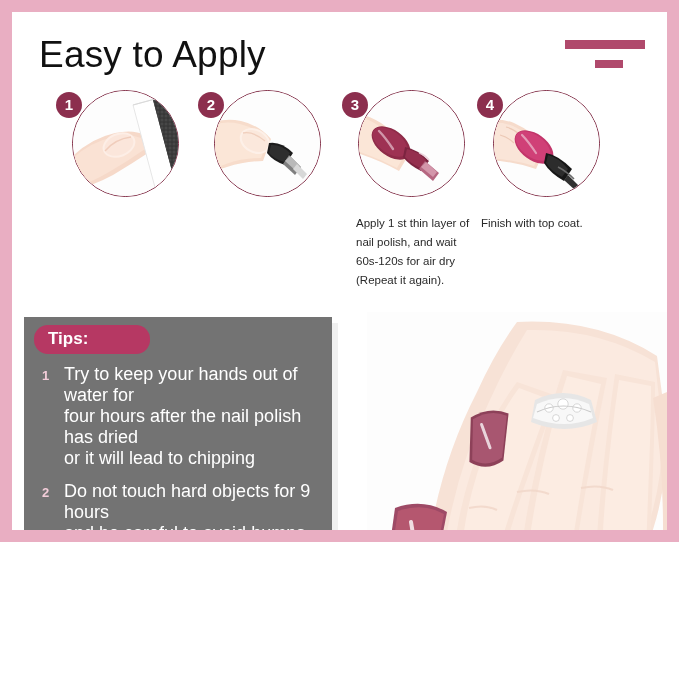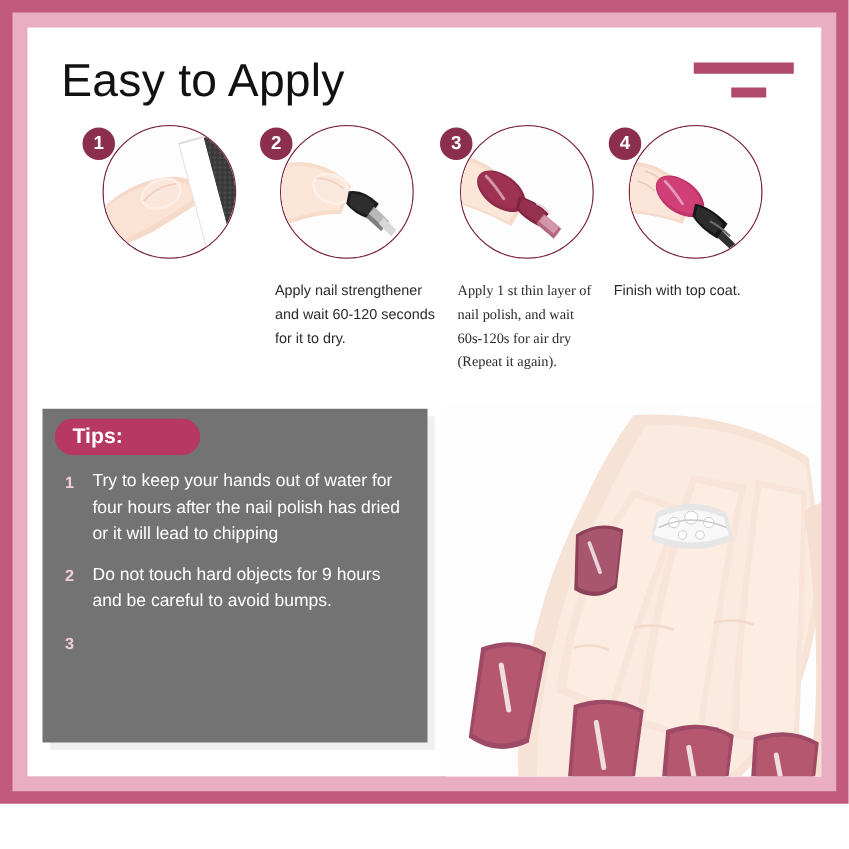--- a/index.html
+++ b/index.html
@@ -11,24 +11,23 @@
     width: 679px;
     height: 679px;
     overflow: hidden;
     font-family: "Liberation Sans", sans-serif;
   }
 
   
   .poster {
     position: relative;
     width: 679px;
-    height: 643px;
+    height: 542px;
     box-sizing: border-box;
     background: #c25a7e;      
-    padding: 10px;
   }
   .poster-inner-band {
     position: relative;
     width: 100%;
     height: 100%;
     box-sizing: border-box;
     background: #e9aec2;      
     padding: 12px;
   }
   .canvas {
@@ -120,21 +119,21 @@
 
   .step-caption {
     margin-top: 17px;
     font-size: 11.5px;
     line-height: 19px;
     color: #2a2a2a;
     white-space: pre-line;
   }
   .cap-1 { margin-left: 18px; width: 140px; }
   .cap-2 { margin-left: 12px; width: 145px; }
-  .cap-3 { margin-left: 14px; width: 140px; font-family: Liberation Serif, serif; }
+  .cap-3 { margin-left: 14px; width: 140px; }
   .cap-4 { margin-left: 4px; width: 150px; }
 
   
   .tips-panel {
     position: absolute;
     left: 12px;
     top: 305px;
     width: 308px;
     height: 267px;
     background: #737373;
@@ -168,21 +167,21 @@
     flex: 0 0 22px;
     color: #f3cdd9;
     font-size: 13px;
     font-weight: 700;
     line-height: 21px;
     padding-top: 1px;
   }
   .tip-text {
     flex: 1;
     color: #ffffff;
-    font-size: 14px;
+    font-size: 18px;
     line-height: 21px;
     white-space: pre-line;
   }
 
   
   .hand-photo {
     position: absolute;
     right: 0px;
     top: 300px;
     width: 300px;
@@ -243,23 +242,20 @@
               <ellipse cx="40" cy="50" rx="14" ry="10" transform="rotate(28 40 50)" fill="#fbe8dc"></ellipse>
               <path d="M28 42 Q 38 40 50 50" stroke="#f0cfbd" stroke-width="1.3" fill="none"></path>
               <path d="M54 52 Q 66 50 78 62 L 70 74 Q 58 70 52 62 Z" fill="#1c1c1c"></path>
               <path d="M56 54 Q 66 53 75 62 L 69 71 Q 59 68 54 62 Z" fill="#2e2e2e"></path>
               <path d="M74 64 L 86 76 L 80 84 L 68 73 Z" fill="#7f7f7f"></path>
               <path d="M75 65 L 85 75 L 81 80 L 70 70 Z" fill="#b9b9b9"></path>
               <path d="M82 73 L 92 83 L 88 88 L 78 78 Z" fill="#d8d8d8"></path>
             </svg>
           </div>
           <div class="step-badge">2</div>
-          <div class="step-caption cap-2">Apply nail strengthener
-and wait 60-120 seconds
- for it to dry.</div>
         </div>
 
         <div class="step step-3">
           <div class="photo-circle">
             <svg class="photo-svg" viewBox="0 0 105 105">
               <rect x="0" y="0" width="105" height="105" fill="#fdfdfd"></rect>
               <path d="M-10 22 Q 6 22 22 32 Q 40 44 52 60 L 40 80 Q 22 70 4 64 Q -6 60 -12 58 Z" fill="#f7dccb"></path>
               <path d="M-10 25 Q 5 25 20 35 Q 37 46 48 60 L 38 77 Q 21 68 4 62 Q -5 59 -12 56 Z" fill="#fbe6d7"></path>
               <ellipse cx="32" cy="52" rx="22" ry="13" transform="rotate(36 32 52)" fill="#8e2b48"></ellipse>
               <ellipse cx="31" cy="51" rx="20" ry="11" transform="rotate(36 31 51)" fill="#9e3253"></ellipse>

